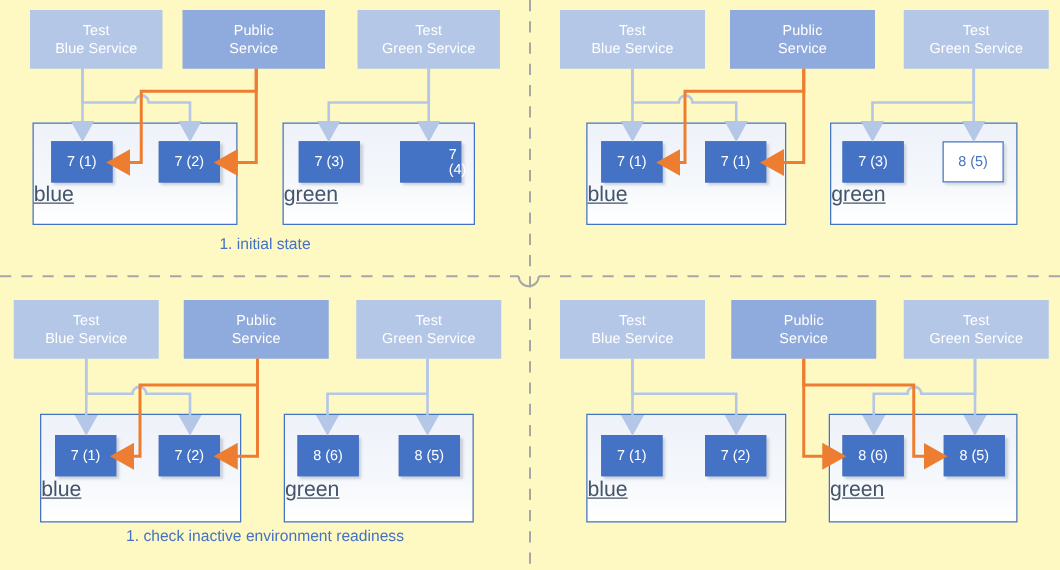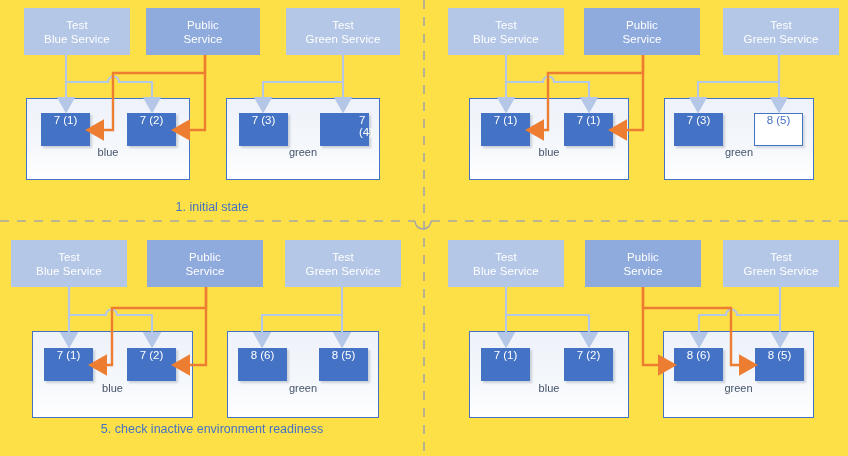--- a/index.html
+++ b/index.html
@@ -1,40 +1,40 @@
 <!DOCTYPE html>
 <html><head>
 <meta charset="utf-8">
 <style>
   html,body{margin:0;padding:0;background:#ffffff;}
   body{width:848px;height:456px;font-family:"Liberation Sans",sans-serif;}
-  #root{position:relative;width:848px;height:456px;overflow:hidden;background:#fde047;}
+  #root{position:relative;width:848px;height:456px;overflow:hidden;background:#fef9c3;}
 
   .panel{position:absolute;width:424px;height:228px;}
   .p1{left:0;top:0}
   .p2{left:424px;top:0}
   .p3{left:0;top:228px}
   .p4{left:424px;top:228px}
 
   
   .svc{position:absolute;display:flex;flex-direction:column;align-items:center;
        justify-content:center;color:#ffffff;font-size:11.5px;line-height:14px;
        text-align:center;letter-spacing:.1px;}
   .svc.light{background:#B4C7E7;}
   .svc.dark{background:#8FAADC;}
   .svc span{display:block;white-space:nowrap;}
 
   
   .env{position:absolute;border:1px solid #4472C4;
        background:linear-gradient(180deg,#eef2f9 0%,#f4f7fb 55%,#ffffff 100%);}
-  .env-label{position:absolute;width:100%;text-align:center;color:#44546A;
-             font-size:11px;}
+  .env-label{position:absolute;width:100%;color:#44546A;
+             font-size:17px;text-decoration:underline;}
 
   
-  .inst{position:absolute;display:flex;align-items:flex-start;justify-content:center;
+  .inst{position:absolute;display:flex;align-items:center;justify-content:center;
         font-size:11.5px;width:49px;height:33px;box-sizing:border-box;}
   .inst.filled{background:#4472C4;color:#ffffff;border:1px solid #4472C4;
                box-shadow:2px 2px 2px rgba(150,160,175,.45);}
   .inst.outline{background:#ffffff;color:#4472C4;border:1px solid #4472C4;
                 box-shadow:2px 2px 2px rgba(150,160,175,.35);}
 
   svg.wires{position:absolute;left:0;top:0;width:424px;height:228px;overflow:visible;}
 
   .caption{position:absolute;width:424px;text-align:center;color:#4472C4;
            font-size:12.5px;}
@@ -95,21 +95,21 @@
       <path d="M66,55 L66,82 L108,82 A5.5,5.5 0 0 1 119,82 L152,82 L152,103" stroke="#B4C7E7" stroke-width="2.1" fill="none" marker-end="url(#ah-blue1)"></path>
 
       <path d="M343,55 L343,103" stroke="#B4C7E7" stroke-width="2.1" fill="none" marker-end="url(#ah-blue1)"></path>
       <path d="M343,55 L343,82 L263,82 L263,103" stroke="#B4C7E7" stroke-width="2.1" fill="none" marker-end="url(#ah-blue1)"></path>
 
       <path d="M205,55 L205,130 L183,130" stroke="#ED7D31" stroke-width="2.4" fill="none" marker-end="url(#ah-or1)"></path>
 
       <path d="M205,55 L205,73 L113,73 L113,130 L97,130" stroke="#ED7D31" stroke-width="2.4" fill="none" marker-end="url(#ah-or1)"></path>
     </svg>
 
-    <div class="caption" style="top:188px;margin-top:12px;">1. initial state</div>
+    <div class="caption" style="top:188px;">1. initial state</div>
   </div>
 
   <div class="panel p2">
     <div class="svc light" style="left:24px;top:8px;width:116px;height:47px;">
       <span>Test</span>
       <span>Blue Service</span>
     </div>
     <div class="svc dark" style="left:160px;top:8px;width:116px;height:47px;">
       <span>Public</span>
       <span>Service</span>
@@ -202,21 +202,21 @@
           </marker>
       </defs>
       <path d="M69,59 L69,110" stroke="#B4C7E7" stroke-width="2.1" fill="none" marker-end="url(#ah-blue3)"></path>
       <path d="M69,59 L69,87 L106,87 A5.5,5.5 0 0 1 117,87 L152,87 L152,110" stroke="#B4C7E7" stroke-width="2.1" fill="none" marker-end="url(#ah-blue3)"></path>
       <path d="M342,59 L342,110" stroke="#B4C7E7" stroke-width="2.1" fill="none" marker-end="url(#ah-blue3)"></path>
       <path d="M342,59 L342,87 L262,87 L262,110" stroke="#B4C7E7" stroke-width="2.1" fill="none" marker-end="url(#ah-blue3)"></path>
       <path d="M206,59 L206,137 L183,137" stroke="#ED7D31" stroke-width="2.4" fill="none" marker-end="url(#ah-or3)"></path>
       <path d="M206,59 L206,80 L112,80 L112,137 L100,137" stroke="#ED7D31" stroke-width="2.4" fill="none" marker-end="url(#ah-or3)"></path>
     </svg>
 
-    <div class="caption" style="top:194px;">5. check inactive environment readiness</div>
+    <div class="caption" style="top:194px;">1. check inactive environment readiness</div>
   </div>
 
   <div class="panel p4">
     <div class="svc light" style="left:24px;top:12px;width:116px;height:47px;">
       <span>Test</span>
       <span>Blue Service</span>
     </div>
     <div class="svc dark" style="left:161px;top:12px;width:116px;height:47px;">
       <span>Public</span>
       <span>Service</span>

